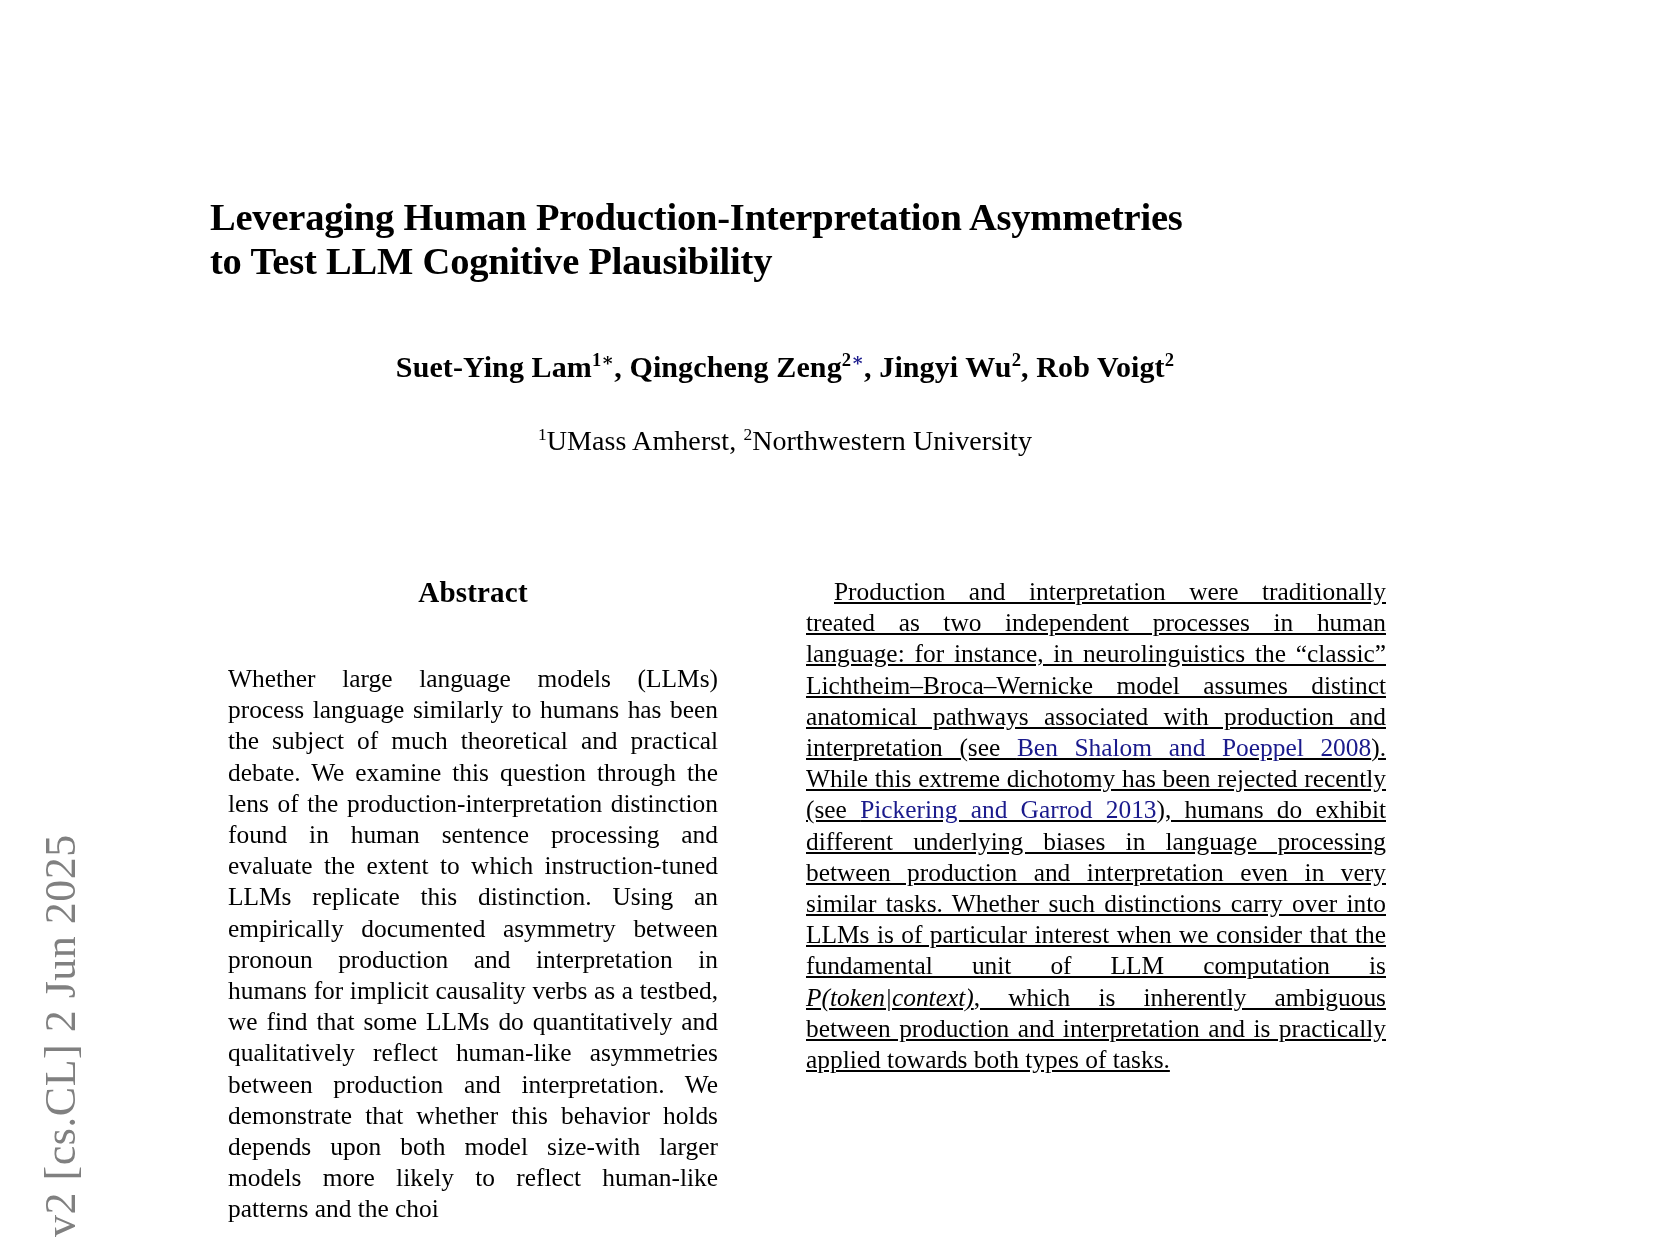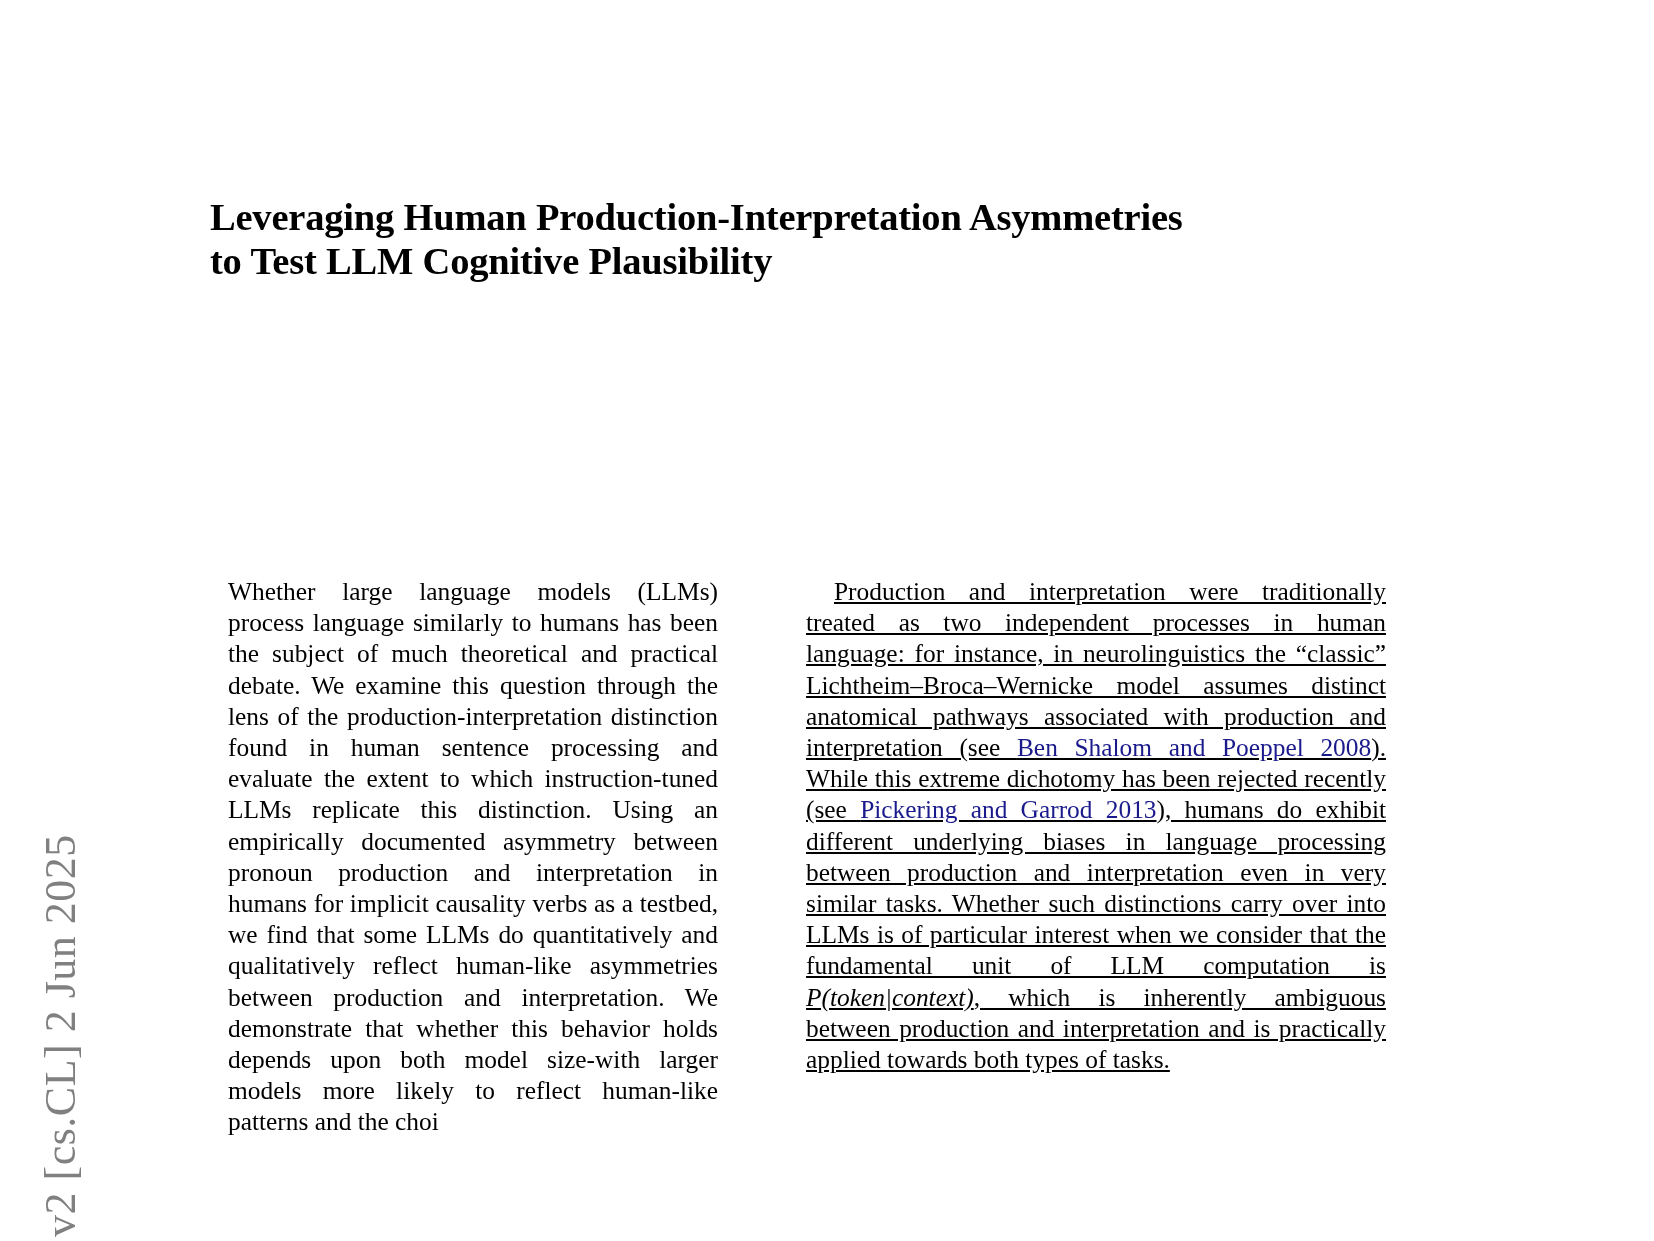--- a/index.html
+++ b/index.html
@@ -143,23 +143,30 @@
 
   <div id="arxiv-stamp">
     <span class="stamp-text">v2  [cs.CL]  2 Jun 2025</span>
   </div>
 
   <div class="title-block">
     <div class="paper-title">Leveraging Human Production-Interpretation Asymmetries</div>
     <div class="paper-title">to Test LLM Cognitive Plausibility</div>
   </div>
 
+  <div class="authors">
+    <span>Suet-Ying Lam</span><sup>1</sup><sup>∗</sup><span>, </span><span>Qingcheng Zeng</span><sup>2</sup><sup class="star-link">∗</sup><span>, </span><span>Jingyi Wu</span><sup>2</sup><span>, </span><span>Rob Voigt</span><sup>2</sup>
+  </div>
 
+  <div class="affiliations">
+    <sup>1</sup><span>UMass Amherst, </span><sup>2</sup><span>Northwestern University</span>
+  </div>
 
   <div class="col-left">
+    <div class="section-heading">Abstract</div>
     <p class="body-text">Whether large language models (LLMs) process language similarly to humans has been the subject of much theoretical and practical debate. We examine this question through the lens of the production-interpretation distinction found in human sentence processing and evaluate the extent to which instruction-tuned LLMs replicate this distinction. Using an empirically documented asymmetry between pronoun production and interpretation in humans for implicit causality verbs as a testbed, we find that some LLMs do quantitatively and qualitatively reflect human-like asymmetries between production and interpretation.  We demonstrate that whether this behavior holds depends upon both model size-with larger models more likely to reflect human-like patterns and the choi</p>
   </div>
 
   <div class="col-right">
     <p class="body-text indent"><span>Production and interpretation were traditionally treated as two independent processes in human language: for instance, in neurolinguistics the “classic” Lichtheim–Broca–Wernicke model assumes distinct anatomical pathways associated with production and interpretation (see </span><a class="cite-link" href="#">Ben Shalom and Poeppel 2008</a><span>). While this extreme dichotomy has been rejected recently (see </span><a class="cite-link" href="#">Pickering and Garrod 2013</a><span>), humans do exhibit different underlying biases in language processing between production and interpretation even in very similar tasks. Whether such distinctions carry over into LLMs is of particular interest when we consider that the fundamental unit of LLM computation is </span><span class="mathvar">P(token|context)</span><span>, which is inherently ambiguous between production and interpretation and is practically applied towards both types of tasks.</span></p>
   </div>
 
 </div>
 
 </body></html>

